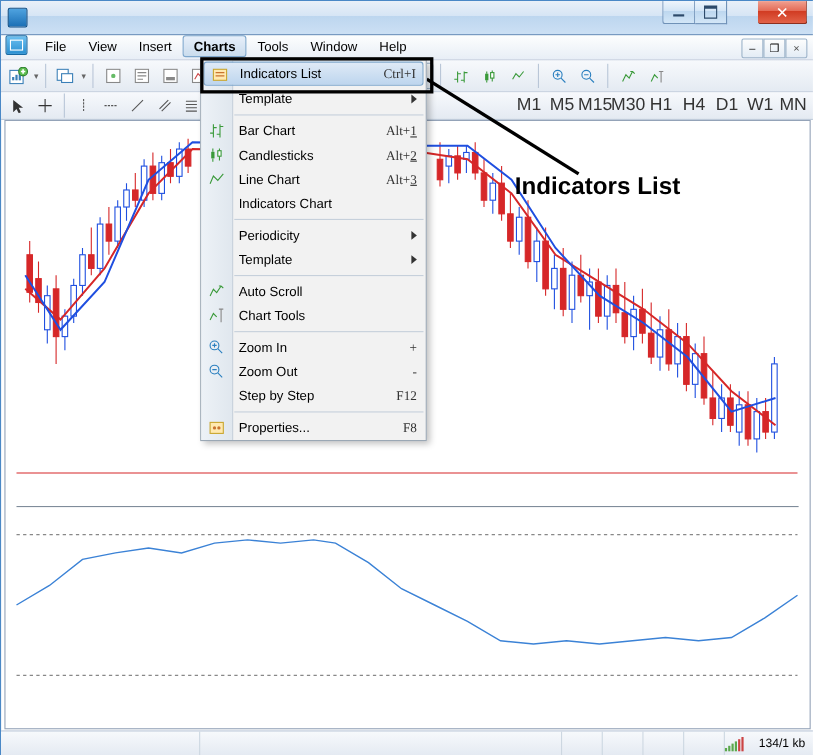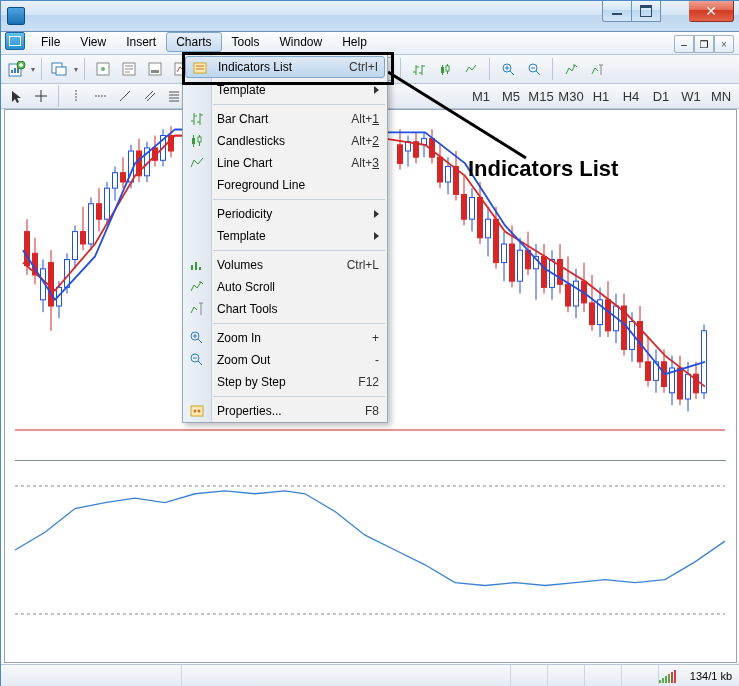--- a/index.html
+++ b/index.html
@@ -79,20 +79,21 @@
     border-radius: 2px;
     position:relative;
   }
   .menubar .app-icon2::after{content:"";position:absolute;left:3px;top:3px;width:10px;height:8px;border:1px solid #fff;}
   .menubar .mitem { padding: 3px 10px; cursor: default; }
   .menubar .mitem.open {
     background: linear-gradient(to bottom,#e7effa,#c9dced);
     border: 1px solid #7ea7cd;
     padding: 2px 9px;
     border-radius: 3px;
+    font-weight: bold;
   }
   
   .toolbar {
     height: 28px;
     background: linear-gradient(to bottom,#f7f9fc,#e4eaf2);
     border-bottom: 1px solid #b9c6d7;
     display: flex;
     align-items: center;
     padding: 0 4px;
     gap: 2px;
@@ -119,21 +120,21 @@
     border-bottom: 1px solid #b9c6d7;
     display:flex;
     align-items:center;
     padding: 0 4px;
     gap:2px;
   }
   .tf {
     width: 28px; height: 18px;
     border:1px solid transparent;
     display:flex;align-items:center;justify-content:center;
-    font-size:13px;
+    font-size:16px;
     color:#333;
     border-radius:2px;
   }
   
   .chart-area {
     position:absolute; left:3px; top:108px; right:3px; bottom:24px;
     border: 1px solid #94a3b8;
     background:#fff;
     overflow:hidden;
   }
@@ -185,21 +186,21 @@
     position:relative;
     height: 22px;
     display:flex;
     align-items:center;
     padding: 0 8px 0 34px;
   }
   .dd-item.expand::after{
     content:"";position:absolute;right:8px;top:7px;
     border-left:5px solid #333;border-top:4px solid transparent;border-bottom:4px solid transparent;
   }
-  .dd-item .sc { margin-left:auto; color:#333;}
+  .dd-item .sc { margin-left:auto; color:#333;font-family:Liberation Serif, serif;}
   .dd-sep { height:1px; margin: 3px 2px 3px 30px; background:#c6d0db;}
   .dd-item.hl {
     background: linear-gradient(to bottom,#dfeaf6,#bdd5ee);
     border:1px solid #7ea7cd;
     border-radius:3px;
     margin: 1px 2px;
     padding: 0 6px 0 32px;
     height:20px;
   }
   .dd-frame {
@@ -629,39 +630,30 @@
           <span class="sc">Alt+<u>2</u></span>
         </div>
         <div class="dd-item">
           <span class="ico"><svg width="16" height="16">
               <path d="M2 12 L5 5 L9 9 L14 3" stroke="#3a9a3a" fill="none"></path>
             </svg></span>
           <span>Line Chart</span>
           <span class="sc">Alt+<u>3</u></span>
         </div>
         <div class="dd-item">
-          <span>Foreground Line</span>
+          <span>Indicators Chart</span>
         </div>
         <div class="dd-sep"></div>
         <div class="dd-item expand">
           <span>Periodicity</span>
         </div>
         <div class="dd-item expand">
           <span>Template</span>
         </div>
         <div class="dd-sep"></div>
-        <div class="dd-item">
-          <span class="ico"><svg width="16" height="16">
-              <rect x="2" y="8" width="2" height="5" fill="#3a9a3a"></rect>
-              <rect x="6" y="5" width="2" height="8" fill="#3a9a3a"></rect>
-              <rect x="10" y="10" width="2" height="3" fill="#3a9a3a"></rect>
-            </svg></span>
-          <span>Volumes</span>
-          <span class="sc">Ctrl+L</span>
-        </div>
         <div class="dd-item">
           <span class="ico"><svg width="16" height="16">
               <path d="M2 12 L5 6 L8 9 L12 3" stroke="#3a9a3a" fill="none"></path>
               <path d="M12 3l2 2M12 3l-2 0" stroke="#3a9a3a"></path>
             </svg></span>
           <span>Auto Scroll</span>
         </div>
         <div class="dd-item">
           <span class="ico"><svg width="16" height="16">
               <path d="M2 12 L5 6 L8 9" stroke="#3a9a3a" fill="none"></path>

